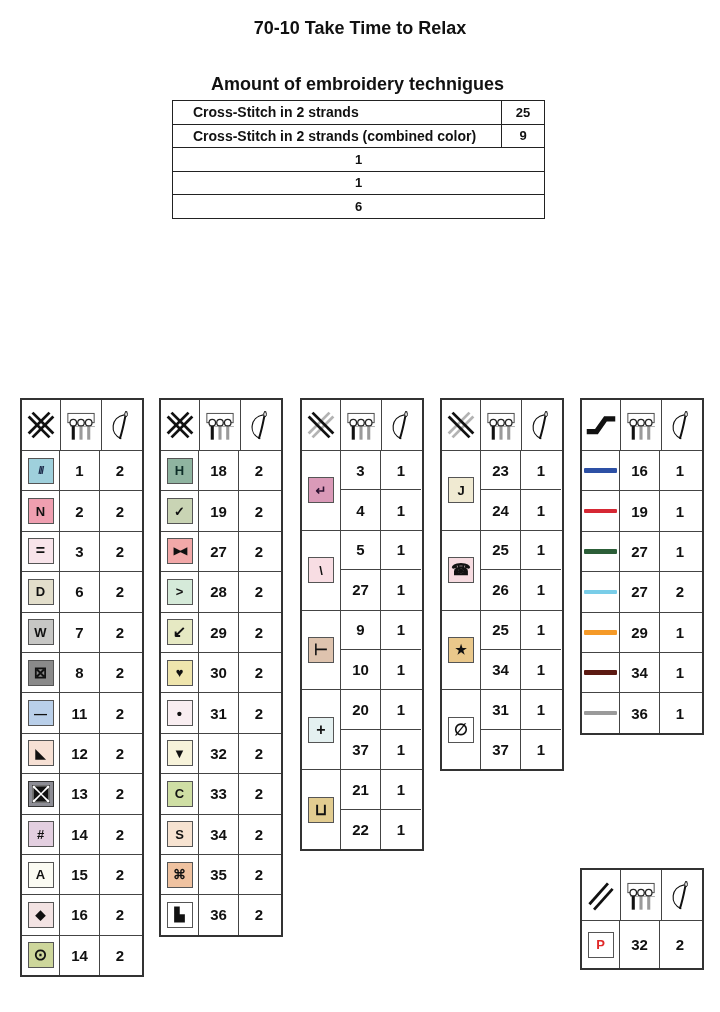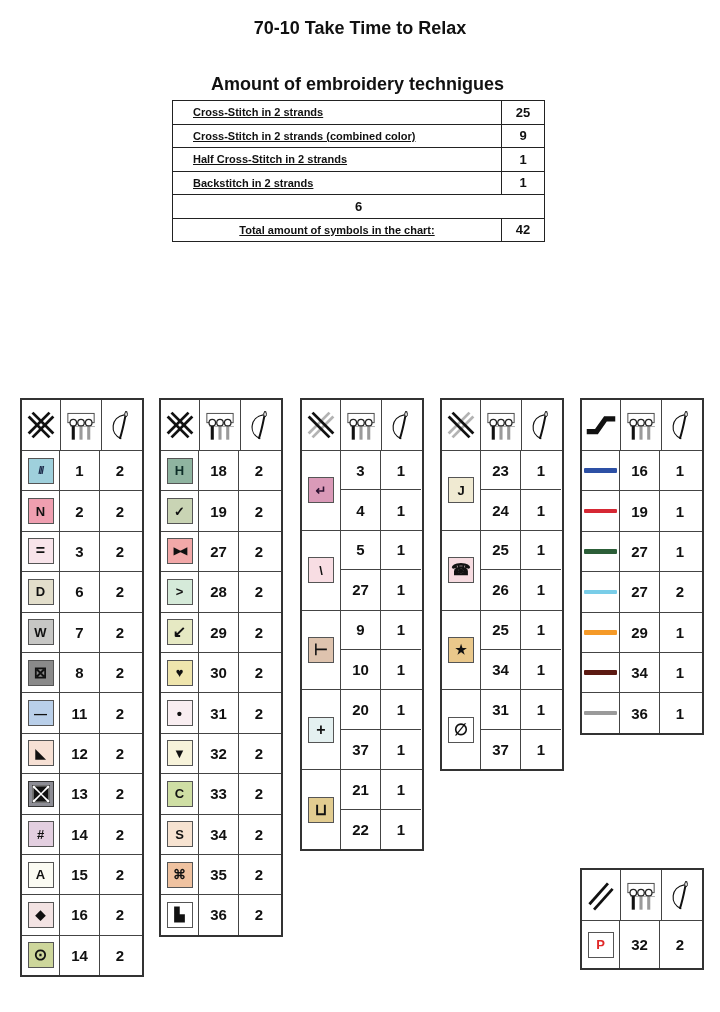--- a/index.html
+++ b/index.html
@@ -3,21 +3,21 @@
 <meta charset="utf-8">
 <style>
   html,body{margin:0;padding:0;background:#fff;}
   body{width:720px;height:1012px;position:relative;font-family:"Liberation Sans",sans-serif;color:#111;}
   .page-title{position:absolute;top:18px;left:0;width:720px;text-align:center;font-size:18px;font-weight:bold;}
   .subtitle{position:absolute;top:74px;left:0;width:715px;text-align:center;font-size:18px;font-weight:bold;}
   
   .summary{position:absolute;left:172px;top:100px;width:371px;border:1.5px solid #222;border-bottom:none;}
   .sumrow{display:flex;border-bottom:1.5px solid #222;height:22.5px;align-items:center;}
   .sumlabel{width:329px;border-right:1.5px solid #222;height:100%;display:flex;align-items:center;
-            padding-left:20px;box-sizing:border-box;font-size:11px;font-weight:bold;text-decoration:underline;}
+            padding-left:20px;box-sizing:border-box;font-size:14px;font-weight:bold;}
   .sumlabel.center{justify-content:center;padding-left:0;}
   .sumvalue{flex:1;text-align:center;font-size:13px;font-weight:bold;}
   
   .symtable{position:absolute;border:2px solid #333;background:#fff;}
   .hrow{display:flex;height:50px;border-bottom:1px solid #444;}
   .hcell{width:38px;border-right:1px solid #444;display:flex;align-items:center;justify-content:center;}
   .hcell:nth-child(2),.hcell:nth-child(3){width:40px;}
   .hcell:last-child{border-right:none;}
   .srow{display:flex;height:39.4px;border-bottom:1px solid #444;}
   .srow:last-child,.grow:last-child{border-bottom:none;}
@@ -47,33 +47,27 @@
 <div class="summary">
     <div class="sumrow">
       <div class="sumlabel">Cross-Stitch in 2 strands</div>
       <div class="sumvalue">25</div>
     </div>
     <div class="sumrow">
       <div class="sumlabel">Cross-Stitch in 2 strands (combined color)</div>
       <div class="sumvalue">9</div>
     </div>
     <div class="sumrow">
-      <div class="sumlabel">Half Cross-Stitch in 2 strands</div>
       <div class="sumvalue">1</div>
     </div>
     <div class="sumrow">
-      <div class="sumlabel">Backstitch in 2 strands</div>
       <div class="sumvalue">1</div>
     </div>
     <div class="sumrow">
       <div class="sumvalue">6</div>
-    </div>
-    <div class="sumrow">
-      <div class="sumlabel center">Total amount of symbols in the chart:</div>
-      <div class="sumvalue">42</div>
     </div>
   </div>
 <div id="legend-root">
     <div class="symtable" style="left: 20px; top: 398px;">
       <div class="hrow">
         <div class="hcell">
           <svg width="34" height="34" viewBox="0 0 44 44">
     <g stroke="#111" stroke-width="3.6" stroke-linecap="butt">
       <line x1="6" y1="33" x2="33" y2="6"></line>
               <line x1="11" y1="38" x2="38" y2="11"></line>

